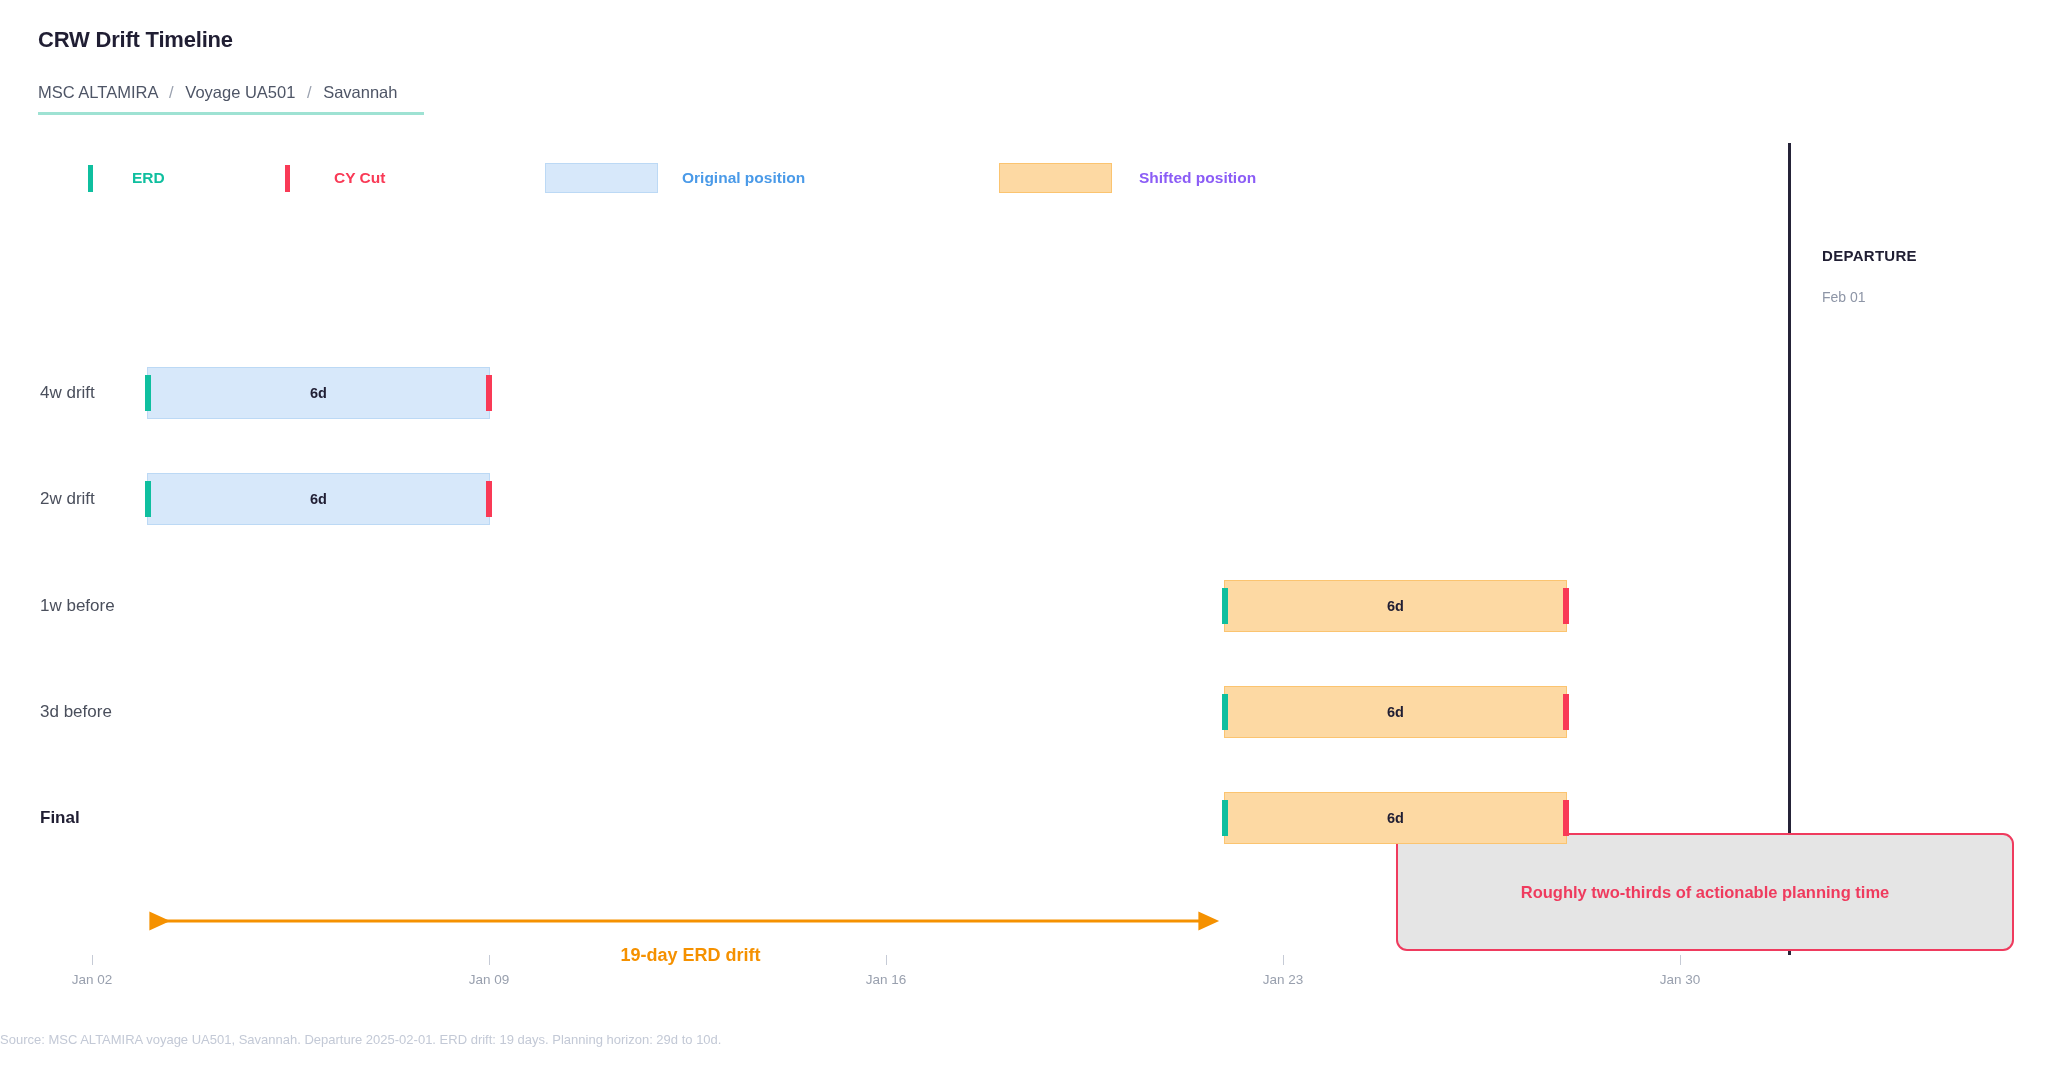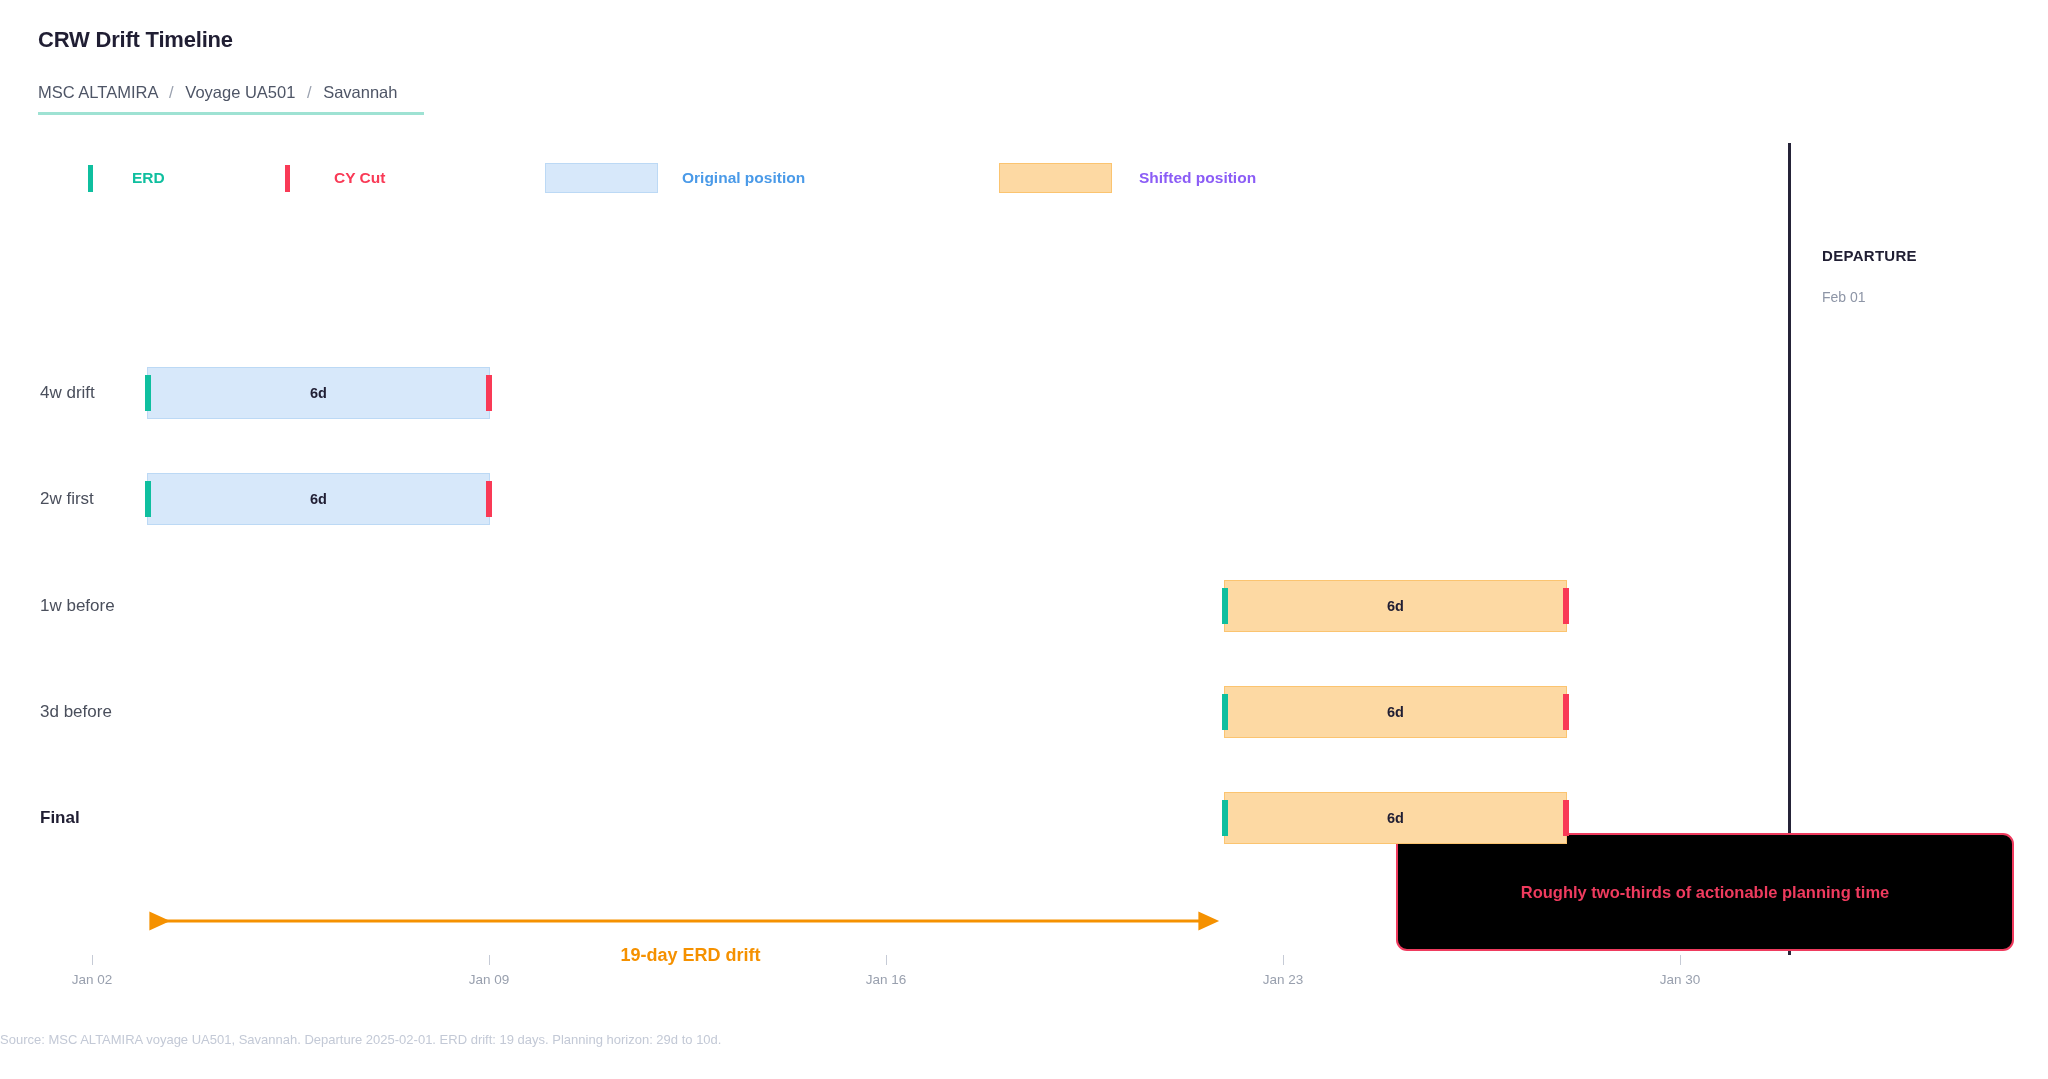--- a/index.html
+++ b/index.html
@@ -129,21 +129,21 @@
     font-weight: bold;
     color: #f59100;
     white-space: nowrap;
     text-align: center;
   }
 
   
   #callout {
     position: absolute;
     box-sizing: border-box;
-    background: #000000;
+    background: #e5e5e5;
     border: 2.5px solid #ef3b5e;
     border-radius: 11px;
     display: flex;
     flex-direction: row;
     align-items: center;
     justify-content: center;
   }
   #callout .callout-line {
     font-size: 16.5px;
     font-weight: bold;
@@ -224,21 +224,21 @@
   <div id="callout" style="left:1396px; top:833px; width:618px; height:118px;">
     <div class="callout-line">Roughly two-thirds of actionable planning time</div>
   </div>
 
 <div class="row-label" style="left: 40px; top: 393px;">4w drift</div>
     <div class="gantt-bar" style="left: 147px; top: 393px; width: 343px; height: 52px; background: rgb(215, 232, 250); border: 1px solid rgb(188, 217, 245);">
       <div class="marker marker-erd" style="background: rgb(15, 191, 159);"></div>
       <div class="marker marker-cycut" style="background: rgb(249, 58, 86);"></div>
       <div class="bar-duration">6d</div>
     </div>
-    <div class="row-label" style="left: 40px; top: 499px;">2w first</div>
+    <div class="row-label" style="left: 40px; top: 499px;">2w drift</div>
     <div class="gantt-bar" style="left: 147px; top: 499px; width: 343px; height: 52px; background: rgb(215, 232, 250); border: 1px solid rgb(188, 217, 245);">
       <div class="marker marker-erd" style="background: rgb(15, 191, 159);"></div>
       <div class="marker marker-cycut" style="background: rgb(249, 58, 86);"></div>
       <div class="bar-duration">6d</div>
     </div>
     <div class="row-label" style="left: 40px; top: 606px;">1w before</div>
     <div class="gantt-bar" style="left: 1224px; top: 606px; width: 343px; height: 52px; background: rgb(253, 217, 163); border: 1px solid rgb(251, 196, 112);">
       <div class="marker marker-erd" style="background: rgb(15, 191, 159);"></div>
       <div class="marker marker-cycut" style="background: rgb(249, 58, 86);"></div>
       <div class="bar-duration">6d</div>

